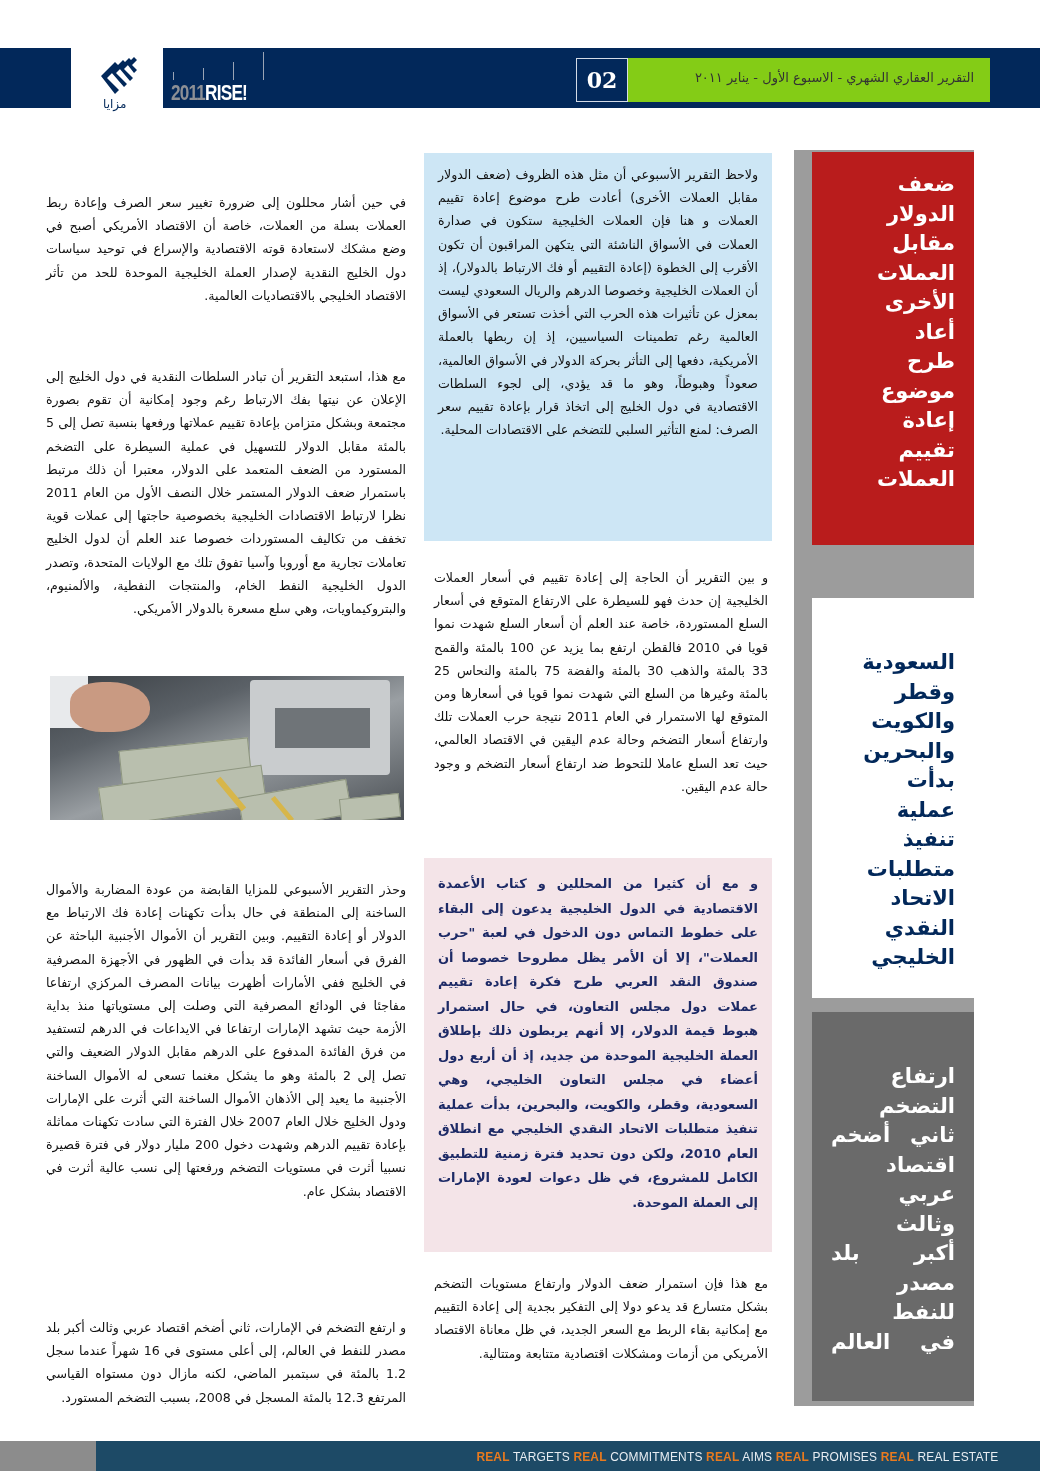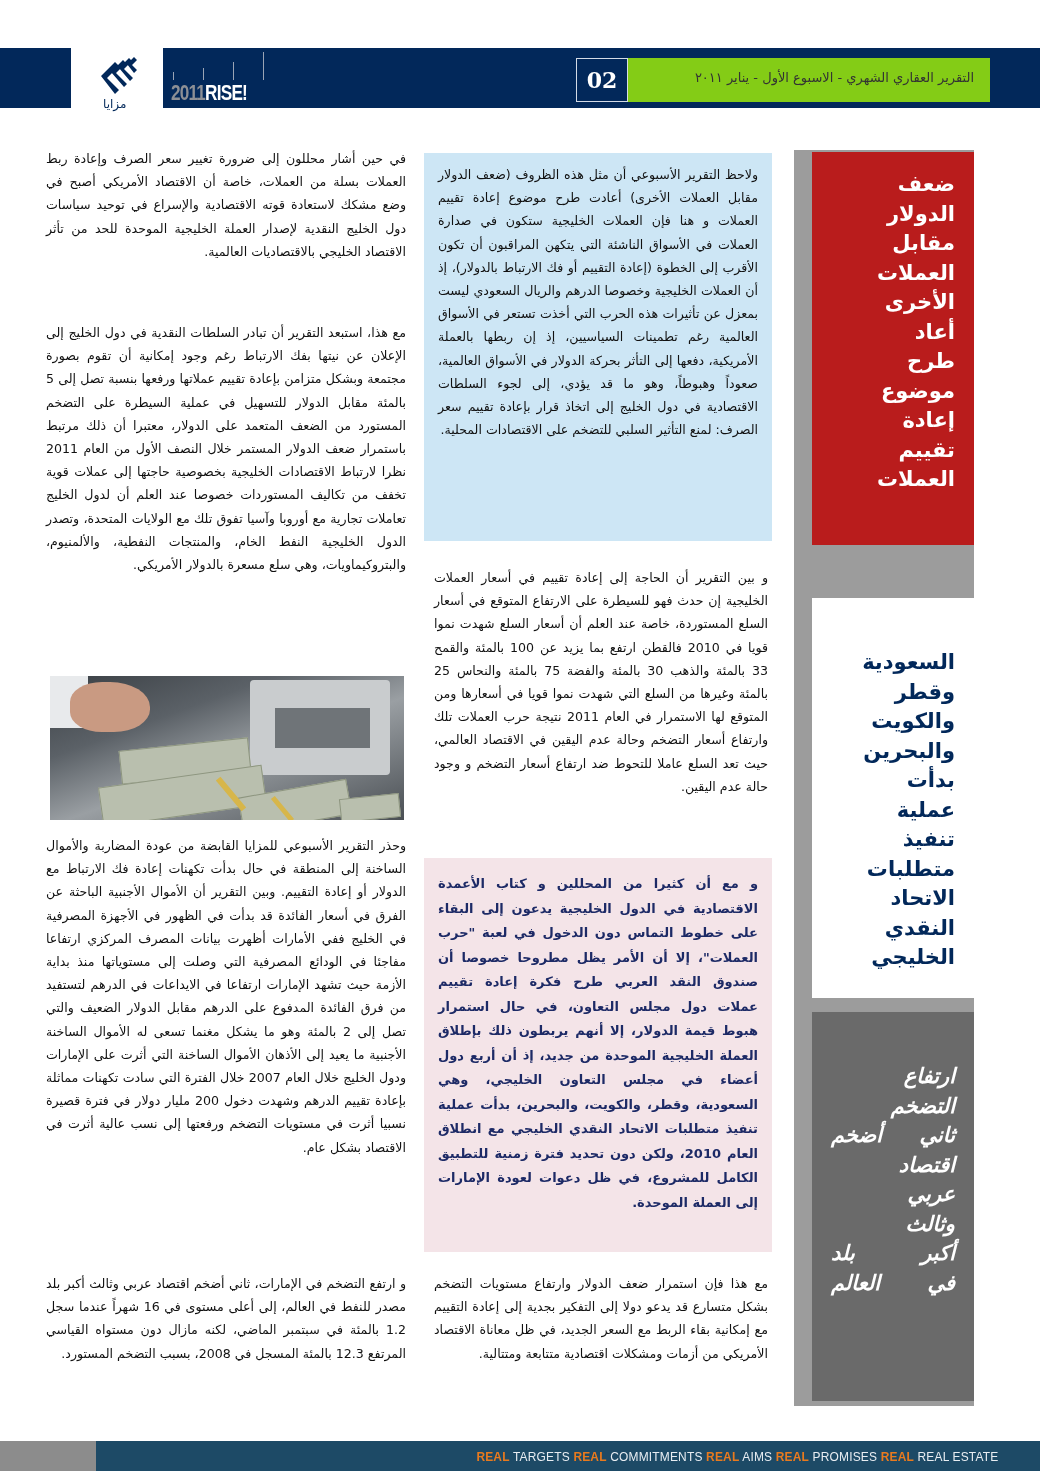--- a/index.html
+++ b/index.html
@@ -21,33 +21,33 @@
   .title-box { position: absolute; left: 628px; top: 58px; width: 362px; height: 44px; background: #84cc16; }
   .title-text { position: absolute; right: 16px; top: 12px; font-size: 13px; color: #333; direction: rtl; white-space: nowrap; }
   .page-num { position: absolute; left: 576px; top: 58px; width: 52px; height: 44px; border: 1px solid #d4dbe6; background: #02285a; color: #fff; font-family: "DejaVu Serif", serif; font-weight: bold; font-size: 22px; display: flex; align-items: center; justify-content: center; }
 
   
   .sidebar-bg { position: absolute; left: 794px; top: 150px; width: 180px; height: 1256px; background: #9c9c9c; }
   .side-box { position: absolute; left: 812px; width: 162px; direction: rtl; text-align: justify; text-align-last: justify; font-weight: bold; font-size: 21px; line-height: 29.5px; padding: 0 19px; }
   .side-box div { text-align-last: justify; }
   .side-box-1 { top: 152px; height: 393px; background: #b91c1c; color: #ffffff; padding-top: 18px; }
   .side-box-2 { top: 598px; height: 400px; background: #ffffff; color: #02285a; padding-top: 50px; }
-  .side-box-3 { top: 1012px; height: 389px; background: #6a6a6a; color: #ffffff; padding-top: 50px; font-style: italic; }
+  .side-box-3 { top: 1012px; height: 389px; background: #6a6a6a; color: #ffffff; padding-top: 50px; }
 
   
   .col { position: absolute; direction: rtl; text-align: justify; font-size: 12.6px; line-height: 23.2px; color: #111; }
   .col p { text-align: justify; text-align-last: right; }
 
   .blue-box { position: absolute; left: 424px; top: 153px; width: 348px; height: 388px; background: #cde6f5; padding: 10px 14px 0 14px; }
   .mid-p1 { left: 424px; top: 566px; width: 348px; padding: 0 4px 0 10px; }
   .pink-box { position: absolute; left: 424px; top: 858px; width: 348px; height: 394px; background: #f4e4e8; padding: 14px 14px 12px 14px; }
   .pink-box p { color: #1d2a66; font-weight: bold; font-size: 13px; line-height: 24.5px; }
   .mid-p2 { left: 424px; top: 1272px; width: 348px; padding: 0 4px 0 10px; }
 
-  .left-col { left: 46px; width: 360px; }
+  .left-col { left: 46px; width: 360px; margin-top: 44px; }
   .left-p1 { top: 147px; }
   .left-p2 { top: 321px; }
   .left-p3 { top: 834px; }
   .left-p4 { top: 1272px; }
 
   .photo { position: absolute; left: 50px; top: 676px; width: 354px; height: 144px; overflow: hidden; background: linear-gradient(160deg, #3a3f44 0%, #5b6167 30%, #9a9fa3 55%, #4a4f54 100%); }
   .photo .hand { position: absolute; left: 20px; top: 6px; width: 80px; height: 50px; border-radius: 40% 50% 45% 40%; background: #c99a82; }
   .photo .sleeve { position: absolute; left: 0; top: 0; width: 38px; height: 52px; background: #e8eaec; }
   .photo .machine { position: absolute; left: 200px; top: 4px; width: 140px; height: 95px; background: #c9ccce; border-radius: 4px; }
   .photo .machine-slot { position: absolute; left: 225px; top: 32px; width: 95px; height: 40px; background: #6f7478; }
@@ -123,20 +123,21 @@
     <div>الخليجي</div>
   </div>
 <div class="side-box side-box-3">
     <div>ارتفاع</div>
     <div>التضخم</div>
     <div>ثاني أضخم</div>
     <div>اقتصاد</div>
     <div>عربي</div>
     <div>وثالث</div>
     <div>أكبر بلد</div>
+    <div>مصدر للنفط</div>
     <div>في العالم</div>
   </div>
 
 <div class="blue-box col">
   <p>ولاحظ التقرير الأسبوعي أن مثل هذه الظروف (ضعف الدولار مقابل العملات الأخرى) أعادت طرح موضوع إعادة تقييم العملات و هنا فإن العملات الخليجية ستكون في صدارة العملات في الأسواق الناشئة التي يتكهن المراقبون أن تكون الأقرب إلى الخطوة (إعادة التقييم أو فك الارتباط بالدولار)، إذ أن العملات الخليجية وخصوصا الدرهم والريال السعودي ليست بمعزل عن تأثيرات هذه الحرب التي أخذت تستعر في الأسواق العالمية رغم تطمينات السياسيين، إذ إن ربطها بالعملة الأمريكية، دفعها إلى التأثر بحركة الدولار في الأسواق العالمية، صعوداً وهبوطاً، وهو ما قد يؤدي، إلى لجوء السلطات الاقتصادية في دول الخليج إلى اتخاذ قرار بإعادة تقييم سعر الصرف: لمنع التأثير السلبي للتضخم على الاقتصادات المحلية.</p>
 </div>
 
 <div class="col mid-p1">
   <p>و بين التقرير أن الحاجة إلى إعادة تقييم في أسعار العملات الخليجية إن حدث فهو للسيطرة على الارتفاع المتوقع في أسعار السلع المستوردة، خاصة عند العلم أن أسعار السلع شهدت نموا قويا في 2010 فالقطن ارتفع بما يزيد عن 100 بالمئة والقمح 33 بالمئة والذهب 30 بالمئة والفضة 75 بالمئة والنحاس 25 بالمئة وغيرها من السلع التي شهدت نموا قويا في أسعارها ومن المتوقع لها الاستمرار في العام 2011 نتيجة حرب العملات تلك وارتفاع أسعار التضخم وحالة عدم اليقين في الاقتصاد العالمي، حيث تعد السلع عاملا للتحوط ضد ارتفاع أسعار التضخم و وجود حالة عدم اليقين.</p>
 </div>

